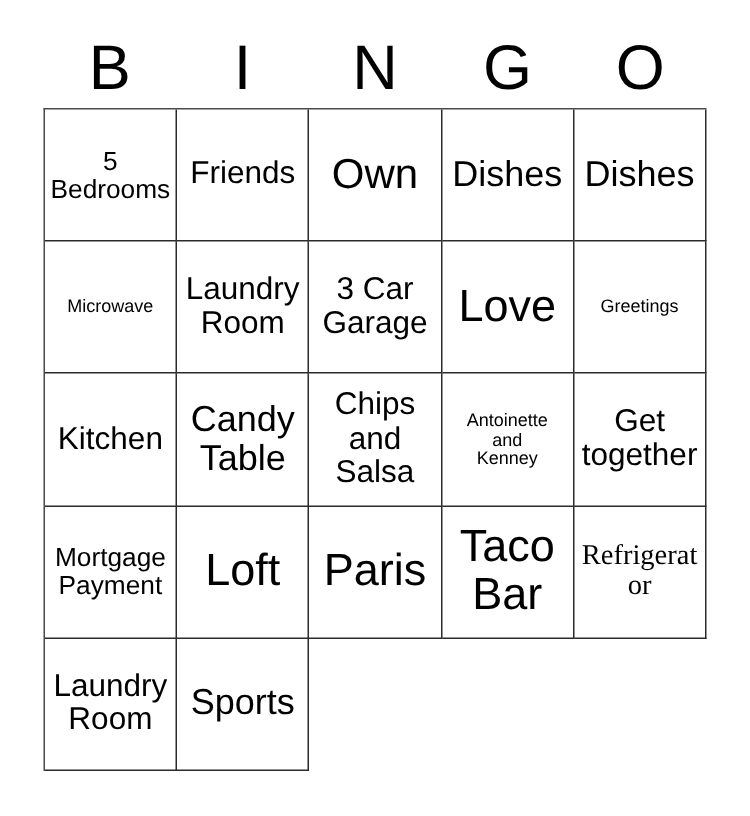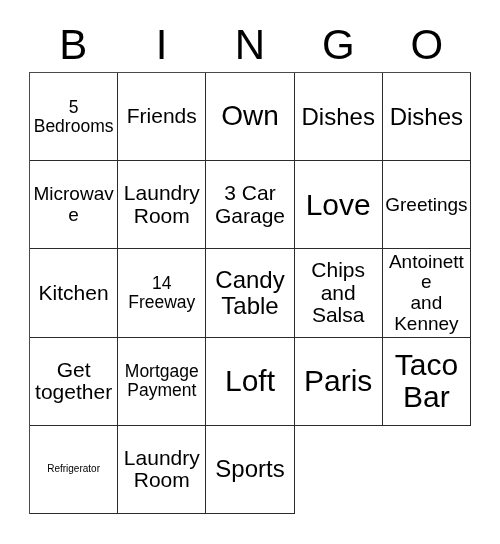--- a/index.html
+++ b/index.html
@@ -71,22 +71,22 @@
   }
   .cell-text {
     display: block;
     width: 100%;
     line-height: 1.08;
     white-space: pre-line;
     word-break: break-word;
   }
 
   
-  .fs-xs   { font-size: 10px; }
-  .fs-sm   { font-size: 19px;   }
+  .fs-xs   { font-size: 19px; font-family: Liberation Serif, serif; }
+  .fs-sm   { font-size: 12px;   }
   .fs-md   { font-size: 17.5px; }
   .fs-lg   { font-size: 21px;   }
   .fs-xl   { font-size: 24px;   }
   .fs-xxl  { font-size: 30px;   }
   .fs-huge { font-size: 28px;   }
 </style>
 </head>
 <body>
 
 <div class="card">
@@ -140,24 +140,20 @@
       <div class="cell">
         <span class="cell-text fs-xxl">Love</span>
       </div>
       <div class="cell">
         <span class="cell-text fs-sm">Greetings</span>
       </div>
       <div class="cell">
         <span class="cell-text fs-lg">Kitchen</span>
       </div>
       <div class="cell">
-        <span class="cell-text fs-md">14
-Freeway</span>
-      </div>
-      <div class="cell">
         <span class="cell-text fs-xl">Candy
 Table</span>
       </div>
       <div class="cell">
         <span class="cell-text fs-lg">Chips
 and
 Salsa</span>
       </div>
       <div class="cell">
         <span class="cell-text fs-sm">Antoinette

